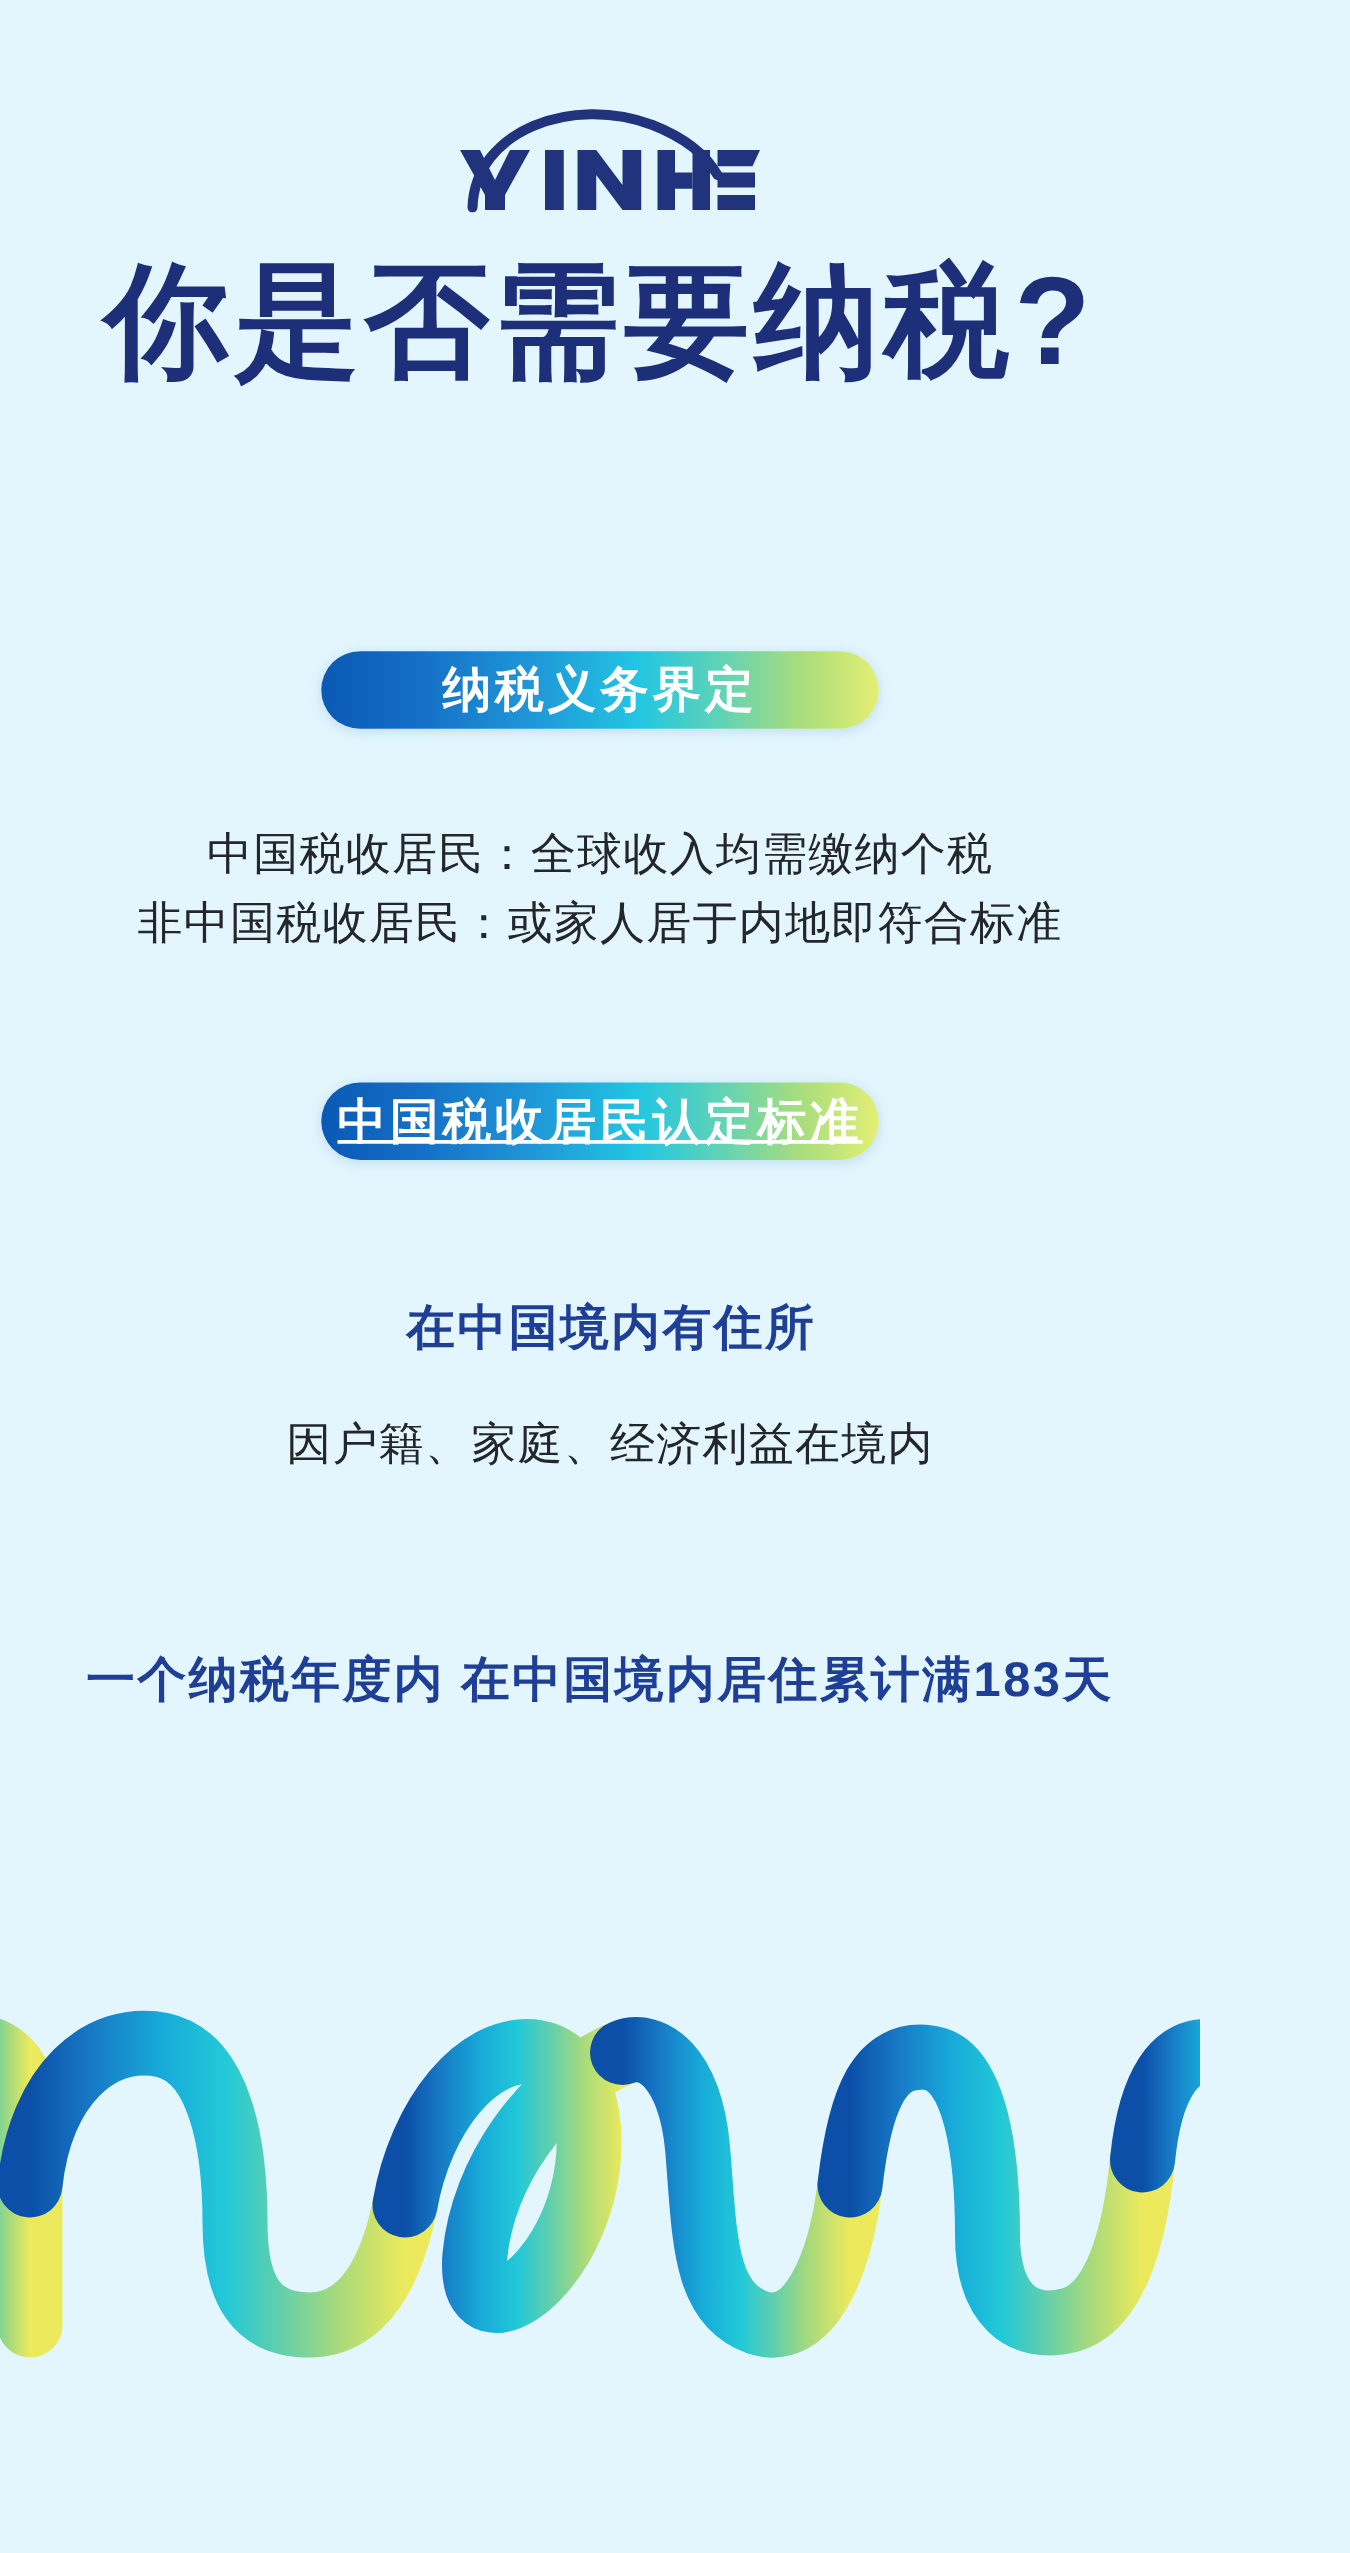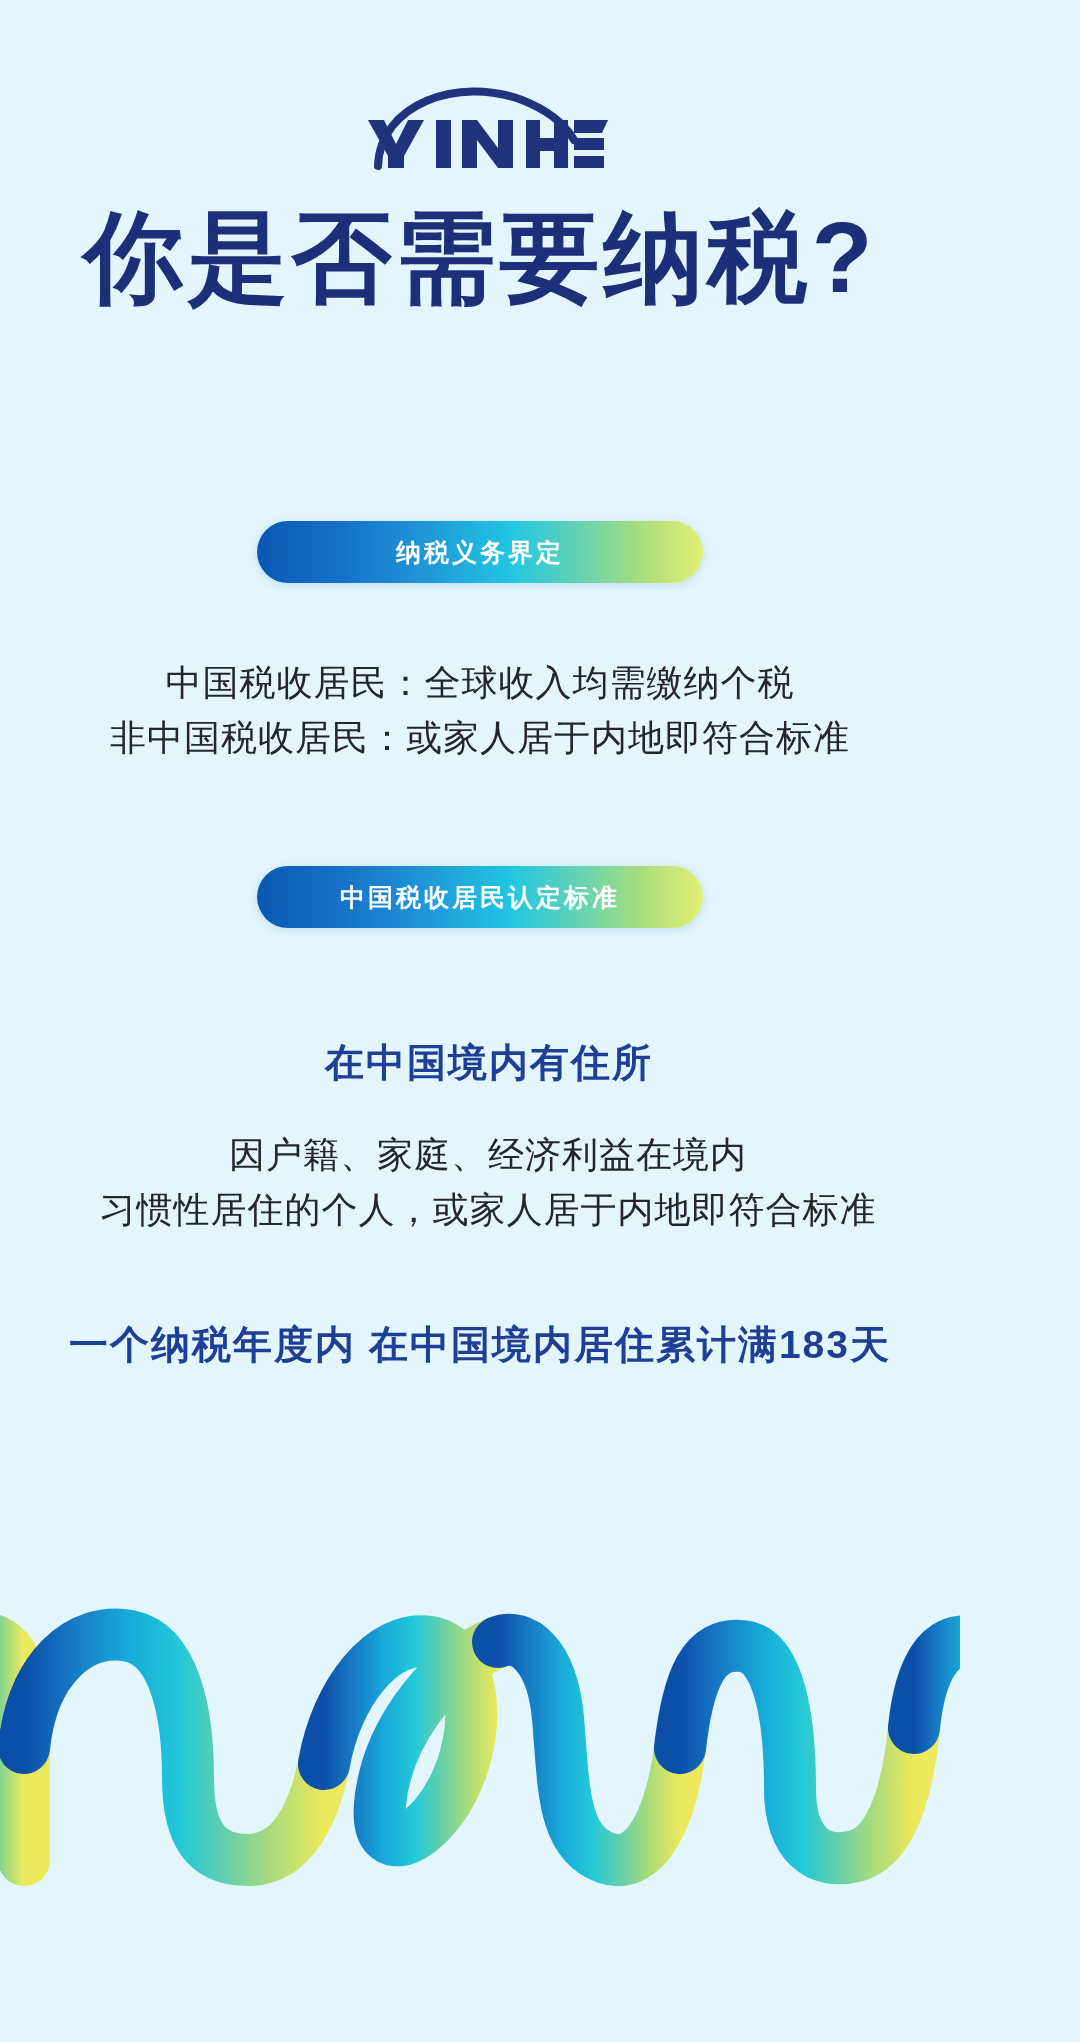--- a/index.html
+++ b/index.html
@@ -39,28 +39,28 @@
 
   
   .pill{
     position:absolute;
     left:50%; transform:translateX(-50%);
     height:62px;
     border-radius:31px;
     display:flex; align-items:center; justify-content:center;
     background:linear-gradient(90deg,#0a59b4 0%, #1570c6 18%, #1f97d8 38%, #22c6e2 57%, #62d3b4 72%, #a8dd7c 86%, #e4ef74 100%);
     color:#ffffff;
-    font-size:25px;
+    font-size:39px;
     font-weight:700;
     letter-spacing:3px;
     white-space:nowrap;
     box-shadow:0 2px 10px rgba(30,110,180,0.18);
   }
   .pill-1{ top:521px; width:446px; }
-  .pill-2{ top:866px; width:446px; }
+  .pill-2{ top:866px; width:446px;text-decoration:underline; }
 
   
   .body-block{
     position:absolute;
     left:0; right:0;
     text-align:center;
     color:#23262b;
     font-size:36px;
     line-height:1.52;
     letter-spacing:1px;
@@ -134,21 +134,20 @@
 
   <div class="pill pill-2">
     <span>中国税收居民认定标准</span>
   </div>
 
   <div class="sub-head sub-head-1">
     <span class="line">在中国境内有住所</span>
   </div>
   <div class="body-block block-2">
     <span class="line">因户籍、家庭、经济利益在境内</span>
-    <span class="line">习惯性居住的个人，或家人居于内地即符合标准</span>
   </div>
 
   <div class="sub-head sub-head-2">
     <span class="line">一个纳税年度内</span>
     <span class="line">在中国境内居住累计满183天</span>
   </div>
 
   <svg class="new-deco" viewBox="0 0 1160 330">
     <defs>
       <linearGradient id="newGrad" x1="0" y1="0" x2="1" y2="0">

